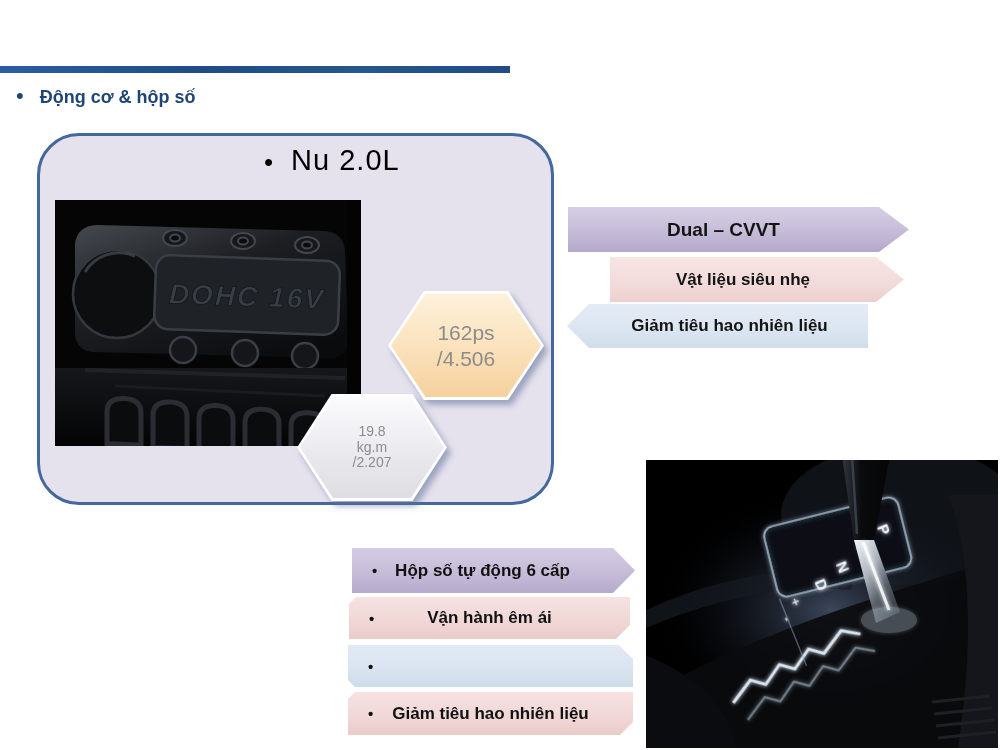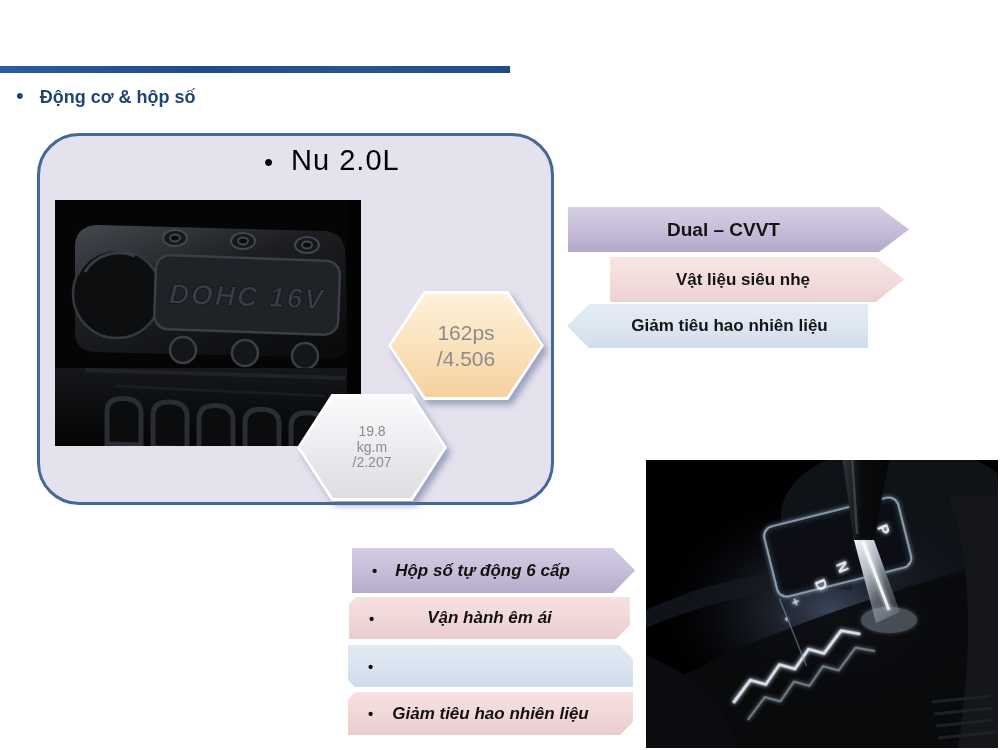--- a/index.html
+++ b/index.html
@@ -58,21 +58,21 @@
     clip-path:polygon(0 0,calc(100% - 28px) 0,100% 50%,calc(100% - 28px) 100%,0 100%);
     background:linear-gradient(180deg,#F7E5E4 0%,#F2DCDB 55%,#ECD0CE 100%);}
   .feat-fuel{left:567px;top:304px;width:301px;height:44px;font-size:17px;padding-left:24px;
     clip-path:polygon(0 50%,22px 0,100% 0,100% 100%,22px 100%);
     background:linear-gradient(180deg,#E4EBF5 0%,#DCE6F1 55%,#D1DDEC 100%);}
 
   
   .t-item{position:absolute;display:flex;align-items:center;font-weight:bold;color:#111;
     font-size:17px;filter:drop-shadow(2px 3px 2px rgba(130,130,150,.4));}
   .t-item .blt{position:absolute;left:20px;font-size:15px;}
-  .t-item .lbl{width:100%;text-align:center;font-style:italic;}
+  .t-item .lbl{width:100%;text-align:center;}
   .t-1{left:352px;top:548px;width:283px;height:45px;padding-right:22px;
     clip-path:polygon(0 0,calc(100% - 22px) 0,100% 50%,calc(100% - 22px) 100%,0 100%);
     background:linear-gradient(180deg,#D4CCE2 0%,#C6BCD8 55%,#B6AACC 100%);}
   .t-2{left:349px;top:597px;width:281px;height:42px;
     clip-path:polygon(7px 0,100% 0,100% calc(100% - 14px),calc(100% - 14px) 100%,0 100%,0 7px);
     background:linear-gradient(180deg,#F6E2E1 0%,#F0D8D7 55%,#EACCCA 100%);}
   .t-3{left:348px;top:645px;width:285px;height:42px;
     clip-path:polygon(0 0,calc(100% - 14px) 0,100% 14px,100% 100%,7px 100%,0 calc(100% - 7px));
     background:linear-gradient(180deg,#E2EAF4 0%,#DAE4F0 55%,#CEDBEA 100%);}
   .t-4{left:348px;top:692px;width:285px;height:43px;

